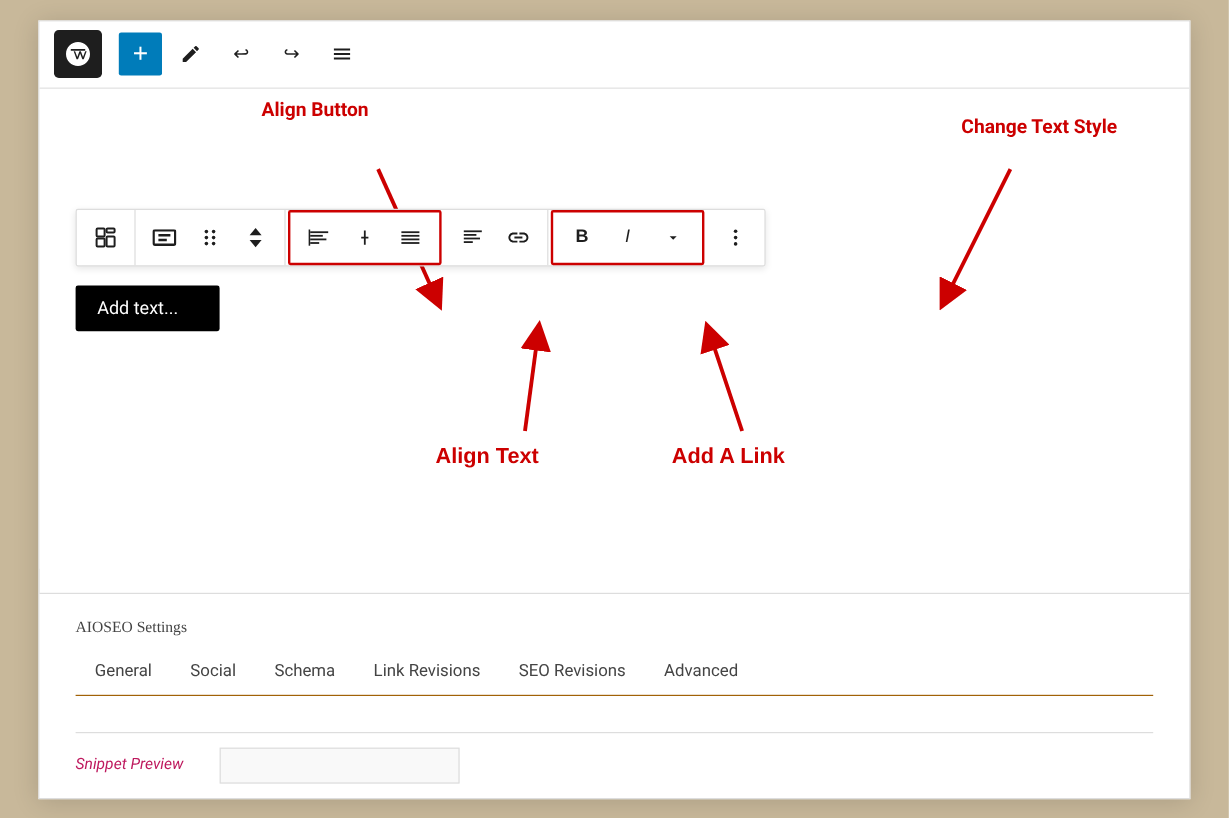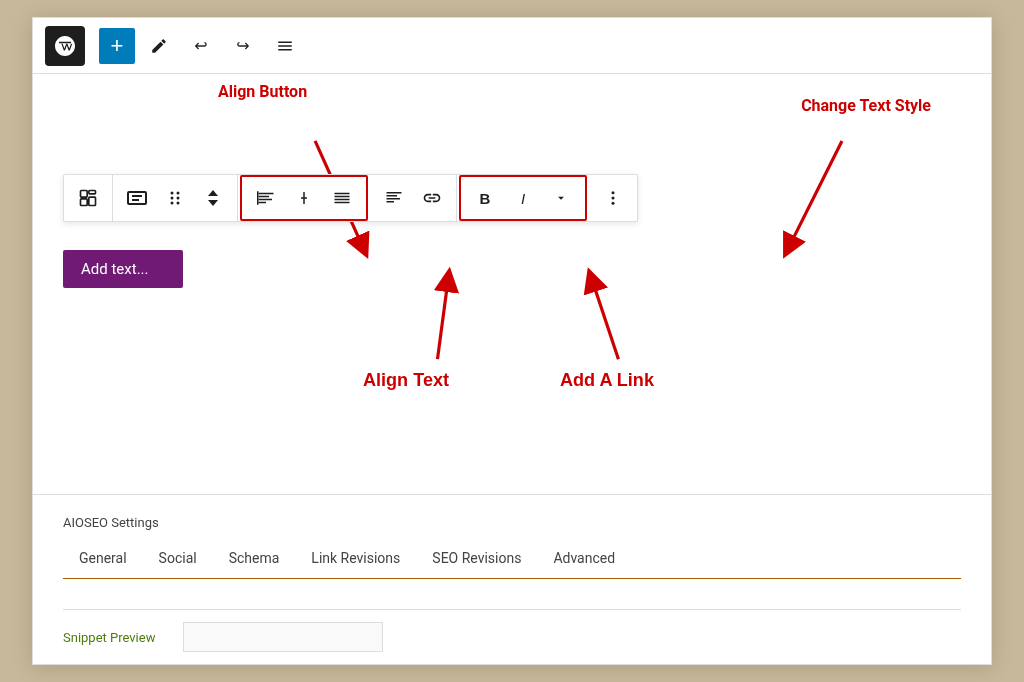--- a/index.html
+++ b/index.html
@@ -138,25 +138,25 @@
       margin: 2px;
     }
     .bt-group-style-outlined {
       border: 2px solid #cc0000;
       border-radius: 2px;
       margin: 2px;
     }
 
     
     .add-text-placeholder {
-      background: #701a75;
+      background: #000000;
       color: #fff;
       padding: 10px 18px;
       border-radius: 2px;
-      margin-top: 28px;
+      margin-top: 16px;
       font-size: 15px;
       width: 120px;
       display: inline-block;
       cursor: text;
     }
 
     
     .section-divider {
       border: none;
       border-top: 1px solid #ddd;
@@ -165,20 +165,21 @@
 
     
     .aioseo-settings {
       padding: 20px 30px 0 30px;
       background: #fff;
     }
     .aioseo-title {
       font-size: 13px;
       color: #444;
       margin-bottom: 10px;
+      font-family: Liberation Serif, serif;
     }
     .aioseo-tabs {
       display: flex;
       gap: 0;
       border-bottom: 1px solid #a16207;
       flex-wrap: nowrap;
     }
     .aioseo-tab {
       padding: 10px 16px;
       font-size: 14px;
@@ -195,22 +196,23 @@
       min-height: 80px;
     }
     .snippet-preview-row {
       display: flex;
       align-items: center;
       padding: 12px 0;
       border-top: 1px solid #ddd;
     }
     .snippet-label {
       font-size: 13px;
-      color: #4d7c0f;
+      color: #be185d;
       min-width: 120px;
+      font-style: italic;
     }
     .snippet-field {
       border: 1px solid #ddd;
       height: 30px;
       width: 200px;
       background: #f9f9f9;
     }
 
     
     .bt-bold { font-weight: 700; font-size: 15px; }

